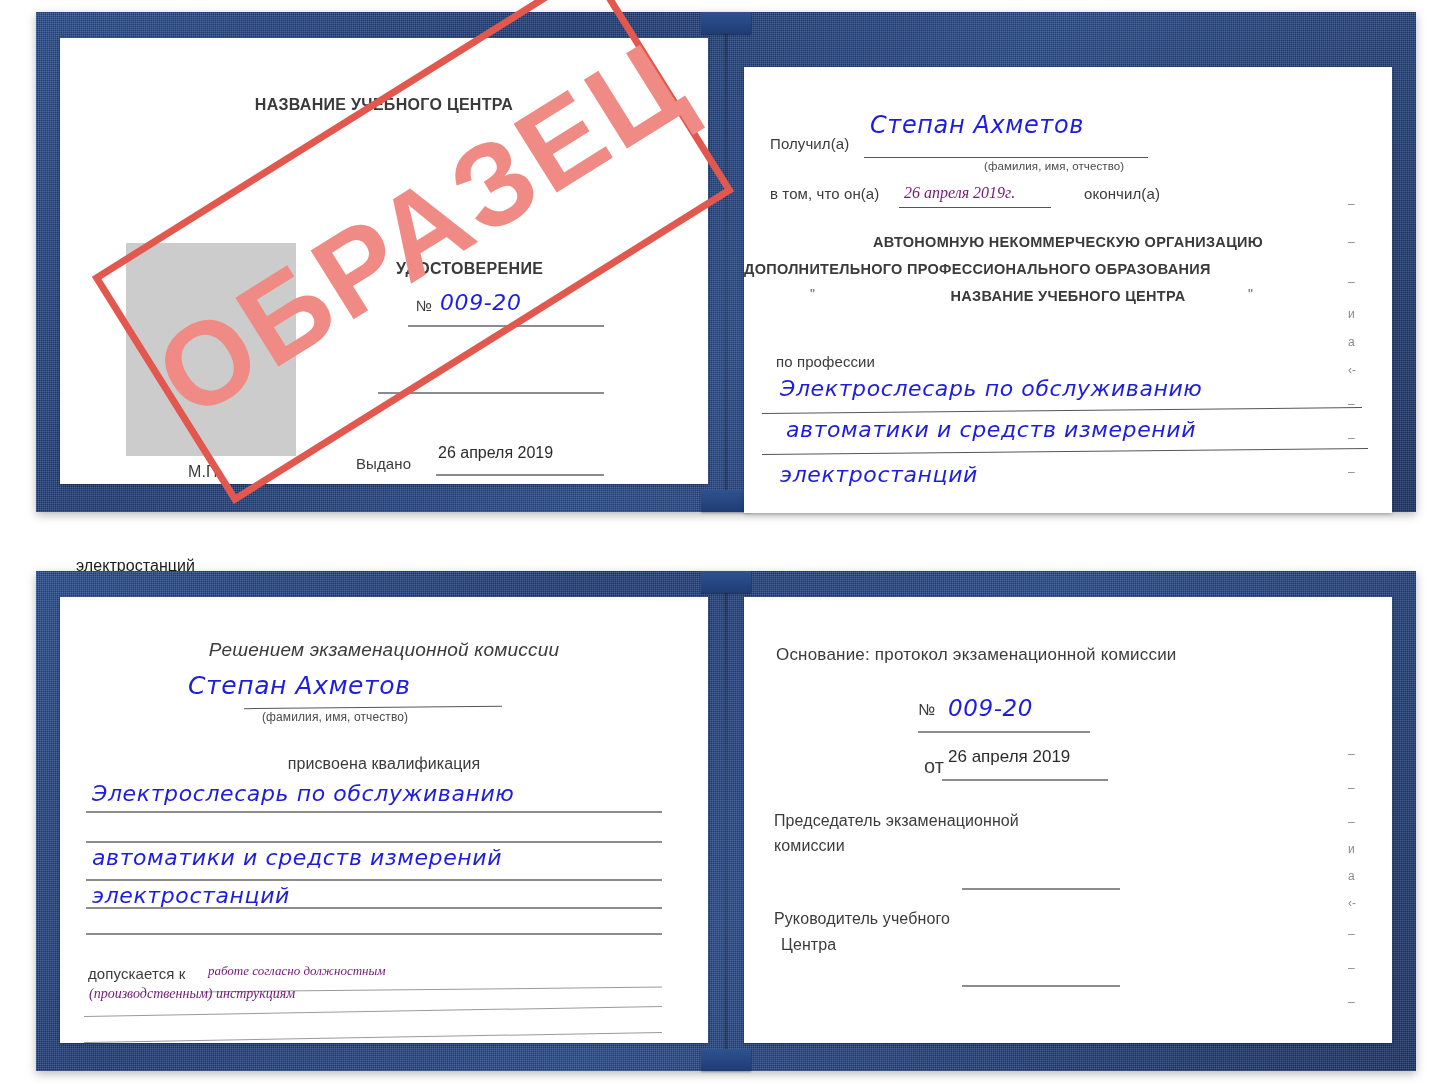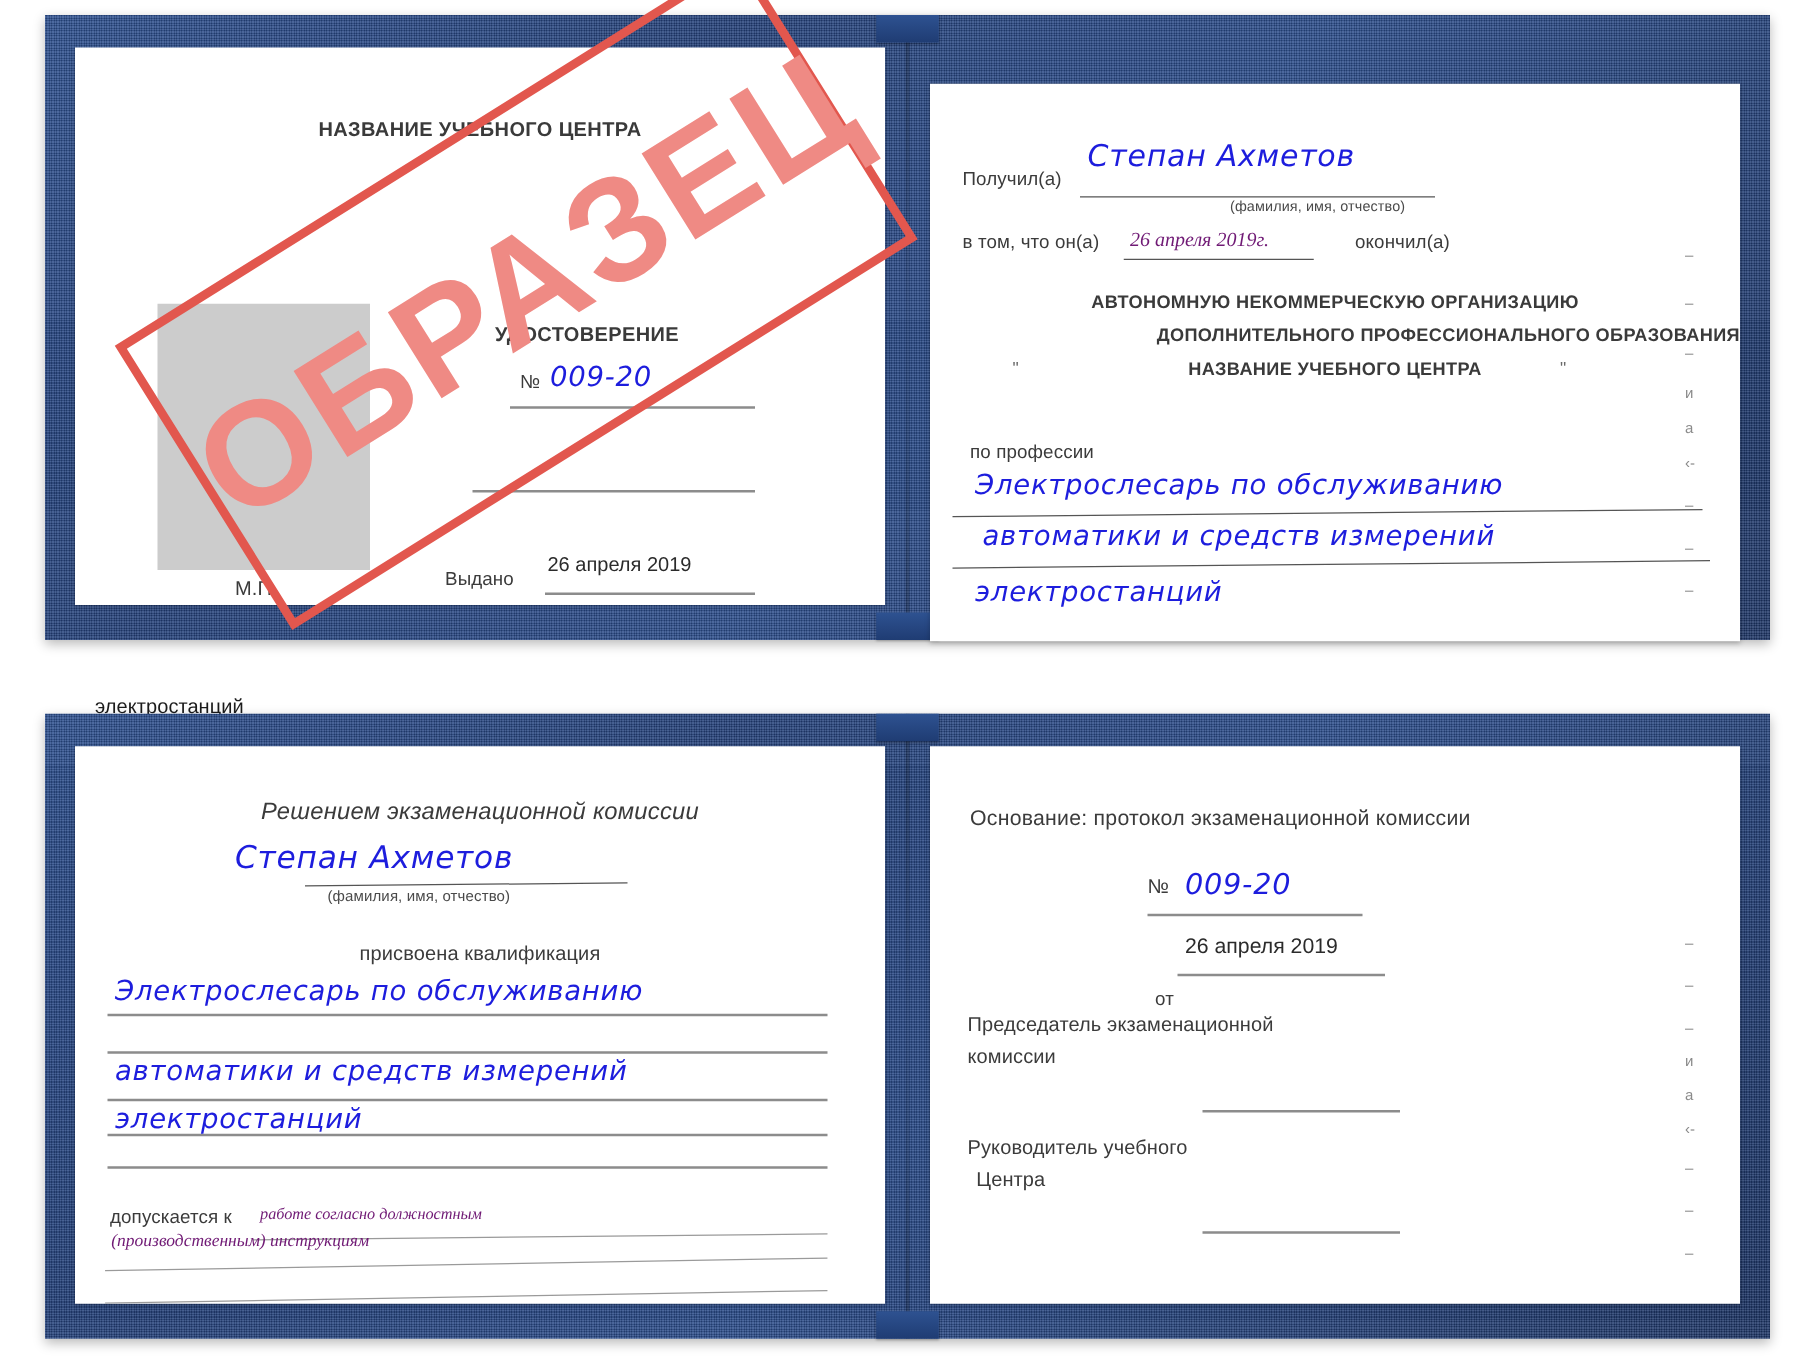--- a/index.html
+++ b/index.html
@@ -126,21 +126,21 @@
       <div class="hand" style="left:126px;top:44px;font-size:24px;">Степан Ахметов</div>
       <div class="rule dark" style="left:120px;top:90px;width:284px;"></div>
       <div class="lbl sm" style="left:240px;top:93px;">(фамилия, имя, отчество)</div>
 
       <div class="lbl" style="left:26px;top:118px;">в том, что он(а)</div>
       <div class="hand-serif" style="left:160px;top:117px;font-size:16px;">26 апреля 2019г.</div>
       <div class="rule dark" style="left:155px;top:140px;width:152px;"></div>
       <div class="lbl" style="left:340px;top:118px;">окончил(а)</div>
 
       <div class="lbl caps c" style="left:0;right:0;top:167px;text-align:center;white-space:normal;font-size:14.5px;">АВТОНОМНУЮ НЕКОММЕРЧЕСКУЮ ОРГАНИЗАЦИЮ</div>
-      <div class="lbl caps c" style="left:0;right:0;top:194px;text-align:right;white-space:normal;font-size:14.5px;">ДОПОЛНИТЕЛЬНОГО ПРОФЕССИОНАЛЬНОГО ОБРАЗОВАНИЯ</div>
+      <div class="lbl caps c" style="left:0;right:0;top:194px;text-align:left;white-space:normal;font-size:14.5px;">ДОПОЛНИТЕЛЬНОГО ПРОФЕССИОНАЛЬНОГО ОБРАЗОВАНИЯ</div>
       <div class="lbl" style="left:66px;top:219px;font-size:14px;color:#6a6a6a;">"</div>
       <div class="lbl caps c" style="left:0;right:0;top:221px;text-align:center;white-space:normal;font-size:14.5px;">НАЗВАНИЕ УЧЕБНОГО ЦЕНТРА</div>
       <div class="lbl" style="left:504px;top:219px;font-size:14px;color:#6a6a6a;">"</div>
 
       <div class="lbl" style="left:32px;top:286px;">по профессии</div>
       <div class="hand" style="left:36px;top:309px;font-size:22px;">Электрослесарь по обслуживанию</div>
       <div class="rule dark" style="left:18px;top:343px;width:600px;transform:rotate(-0.55deg);"></div>
       <div class="hand" style="left:42px;top:350px;font-size:22px;">автоматики и средств измерений</div>
       <div class="rule dark" style="left:18px;top:384px;width:606px;transform:rotate(-0.55deg);"></div>
       <div class="hand" style="left:36px;top:395px;font-size:22px;">электростанций</div>
@@ -206,21 +206,21 @@
 
   <div class="page" style="left:708px;top:26px;width:648px;height:446px;">
     <div class="page-inner">
 
       <div class="lbl" style="left:32px;top:48px;font-size:17px;letter-spacing:.2px;">Основание: протокол экзаменационной комиссии</div>
 
       <div class="lbl" style="left:174px;top:104px;font-size:16px;">№</div>
       <div class="hand" style="left:204px;top:98px;font-size:23px;">009-20</div>
       <div class="rule" style="left:174px;top:134px;width:172px;"></div>
 
-      <div class="lbl" style="left:180px;top:158px;font-size:15px;margin-top:36px;">от</div>
+      <div class="lbl" style="left:180px;top:158px;font-size:20px;">от</div>
       <div class="typed" style="left:204px;top:150px;font-size:17px;">26 апреля 2019</div>
       <div class="rule" style="left:198px;top:182px;width:166px;"></div>
 
       <div class="lbl" style="left:30px;top:215px;font-size:16px;">Председатель экзаменационной</div>
       <div class="lbl" style="left:30px;top:240px;font-size:16px;">комиссии</div>
       <div class="rule" style="left:218px;top:291px;width:158px;"></div>
 
       <div class="lbl" style="left:30px;top:313px;font-size:16px;">Руководитель учебного</div>
       <div class="lbl" style="left:37px;top:339px;font-size:16px;">Центра</div>
       <div class="rule" style="left:218px;top:388px;width:158px;"></div>

